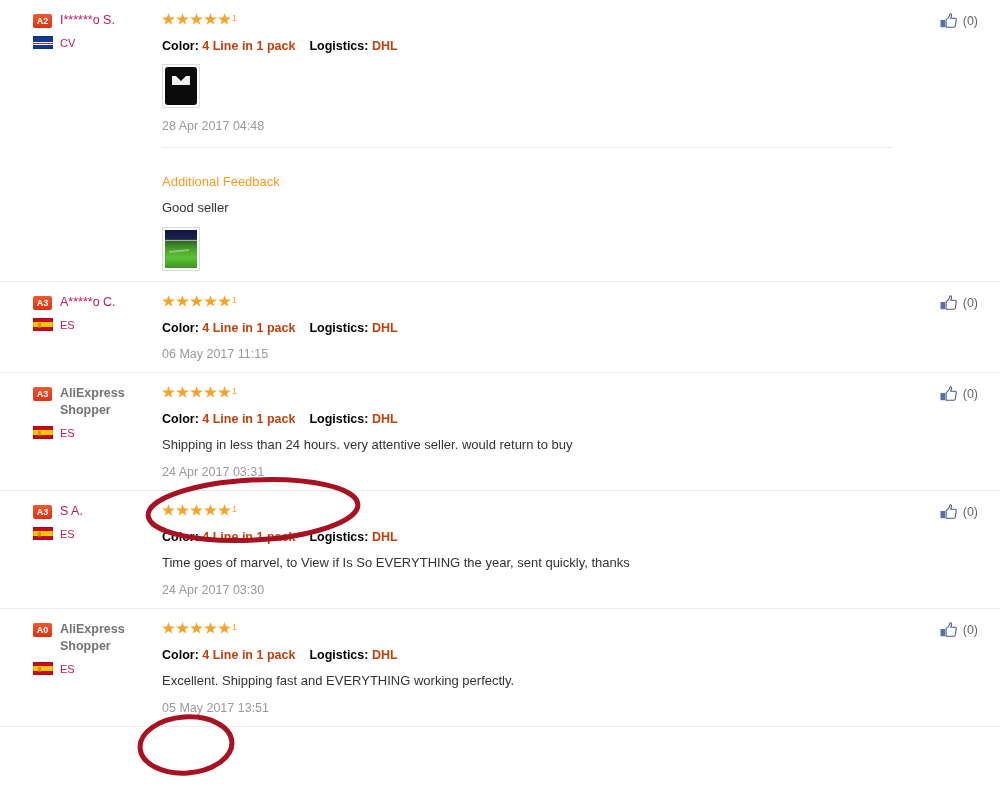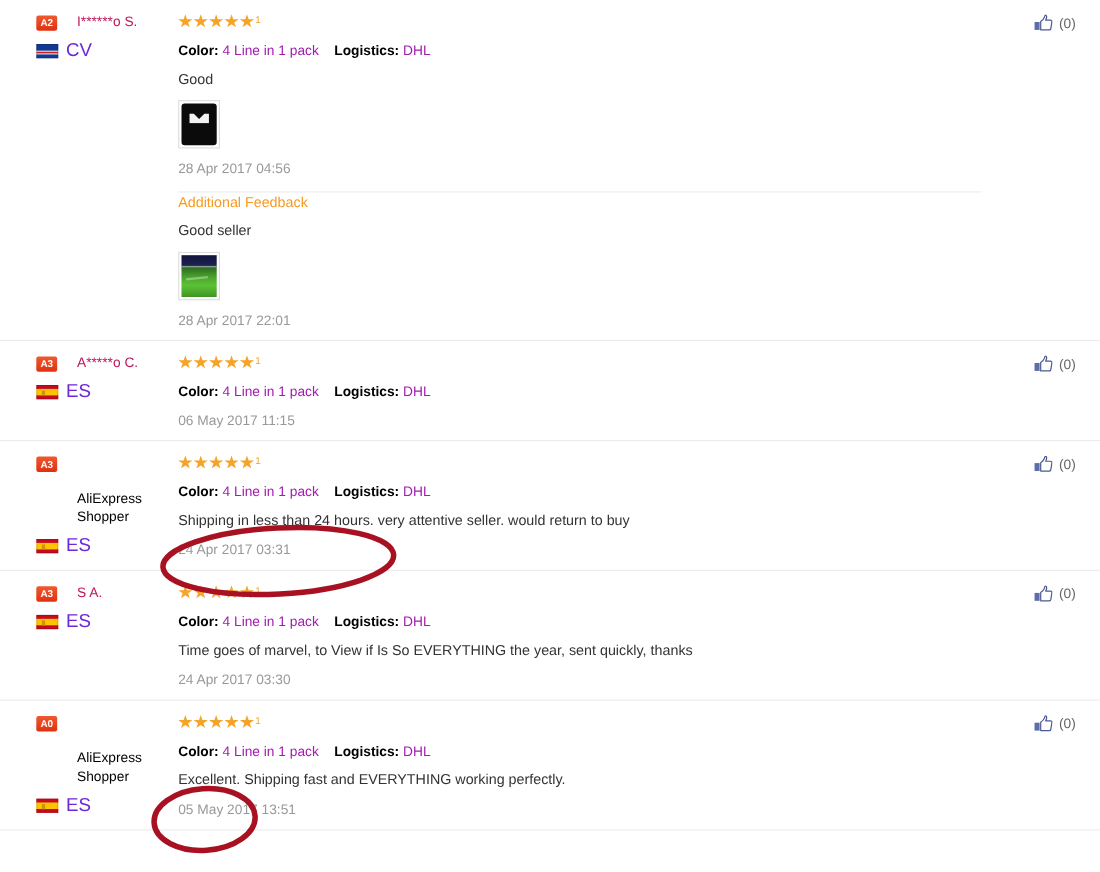--- a/index.html
+++ b/index.html
@@ -42,39 +42,39 @@
   .user-line {
     display: flex;
     align-items: flex-start;
     line-height: 17px;
   }
   .level-badge {
     flex: 0 0 auto;
     width: 19px;
     height: 14px;
     margin-top: 2px;
-    margin-right: 18px;
+    margin-right: 8px;
     border-radius: 2px;
     background: #e94721;
     background: linear-gradient(180deg, #ee5a2f 0%, #e03010 100%);
     color: #ffffff;
     font-size: 9px;
     font-weight: bold;
     line-height: 14px;
     text-align: center;
     letter-spacing: 0px;
     font-family: "Liberation Sans", sans-serif;
   }
   .user-name {
     color: #be185d;
     font-size: 12.5px;
     word-break: break-word;
     line-height: 17px;
   }
-  .user-name.plain { color: #000000; font-weight: normal; margin-top: 32px; }
+  .user-name.plain { color: #737373; font-weight: bold; }
 
   .country-line {
     display: flex;
     align-items: center;
     margin-top: 7px;
   }
   .flag {
     width: 20px;
     height: 13px;
     margin-right: 7px;
@@ -106,22 +106,22 @@
     content: "";
     position: absolute;
     left: 4px;
     top: 4px;
     width: 3px;
     height: 5px;
     background: #b8860b;
     opacity: .75;
   }
   .country-code {
-    color: #6d28d9;
-    font-size: 17px;
+    color: #be185d;
+    font-size: 11px;
   }
 
   
   .content-col {
     flex: 1 1 auto;
     padding-left: 0px;
     min-width: 0;
   }
 
   .stars {
@@ -148,21 +148,21 @@
   .attrs {
     margin-top: 9px;
     font-size: 12.5px;
     color: #999999;
     line-height: 16px;
   }
   .attr-label {
     color: #000000;
     font-weight: bold;
   }
-  .attr-value { color: #a21caf; }
+  .attr-value { color: #c2410c; font-weight: bold; }
   .attr-gap { display: inline-block; width: 14px; }
 
   .review-text {
     margin-top: 9px;
     font-size: 13px;
     color: #333333;
     line-height: 18px;
   }
 
   .thumb-wrap { margin-top: 10px; }
@@ -218,21 +218,21 @@
   .time {
     margin-top: 10px;
     font-size: 12.5px;
     color: #999999;
     line-height: 16px;
   }
 
   .feedback-block {
     margin-top: 13px;
     border-top: 1px solid #ebebeb;
-    padding-top: 0;
+    padding-top: 25px;
   }
   .feedback-title {
     color: #f79a1e;
     font-size: 13px;
     font-weight: normal;
     line-height: 17px;
   }
 
   
   .helpful-col {
@@ -290,36 +290,34 @@
       <div class="content-col">
         <div class="stars">
           <span class="star"></span>
           <span class="star"></span>
           <span class="star"></span>
           <span class="star"></span>
           <span class="star"></span>
           <span class="star-count">1</span>
         </div>
         <div class="attrs"><span class="attr-label">Color:</span><span class="attr-value"> 4 Line in 1 pack</span><span class="attr-gap"></span><span class="attr-label">Logistics:</span><span class="attr-value"> DHL</span></div>
-        <div class="review-text">Good</div>
         <div class="thumb-wrap">
           <div class="thumb">
             <div class="thumb-inner thumb-phone"></div>
           </div>
         </div>
-        <div class="time">28 Apr 2017 04:56</div>
+        <div class="time">28 Apr 2017 04:48</div>
         <div class="feedback-block">
           <div class="feedback-title">Additional Feedback</div>
           <div class="review-text">Good seller</div>
           <div class="thumb-wrap">
             <div class="thumb">
               <div class="thumb-inner thumb-field"></div>
             </div>
           </div>
-          <div class="time">28 Apr 2017 22:01</div>
         </div>
       </div>
       <div class="helpful-col">
         <div class="thumbup-btn">
           <svg class="thumbup-icon" viewBox="0 0 17 16">
             <rect x="0.5" y="7" width="4.6" height="7.2" fill="#5b6ea8"></rect>
             <path d="M6.1 14.2 L6.1 6.6 C7.6 5.6 9.0 4.2 9.5 2.6 C9.8 1.6 9.7 0.8 10.4 0.8 C11.3 0.8 11.6 1.7 11.5 2.6 C11.4 3.6 11.0 4.5 10.6 5.3 L15.0 5.3 C15.9 5.3 16.4 5.9 16.3 6.6 L15.3 13.0 C15.2 13.8 14.6 14.2 13.9 14.2 Z" fill="none" stroke="#4a5a90" stroke-width="1.1" stroke-linejoin="round"></path>
           </svg>
           <span class="helpful-count">(0)</span>
         </div>

